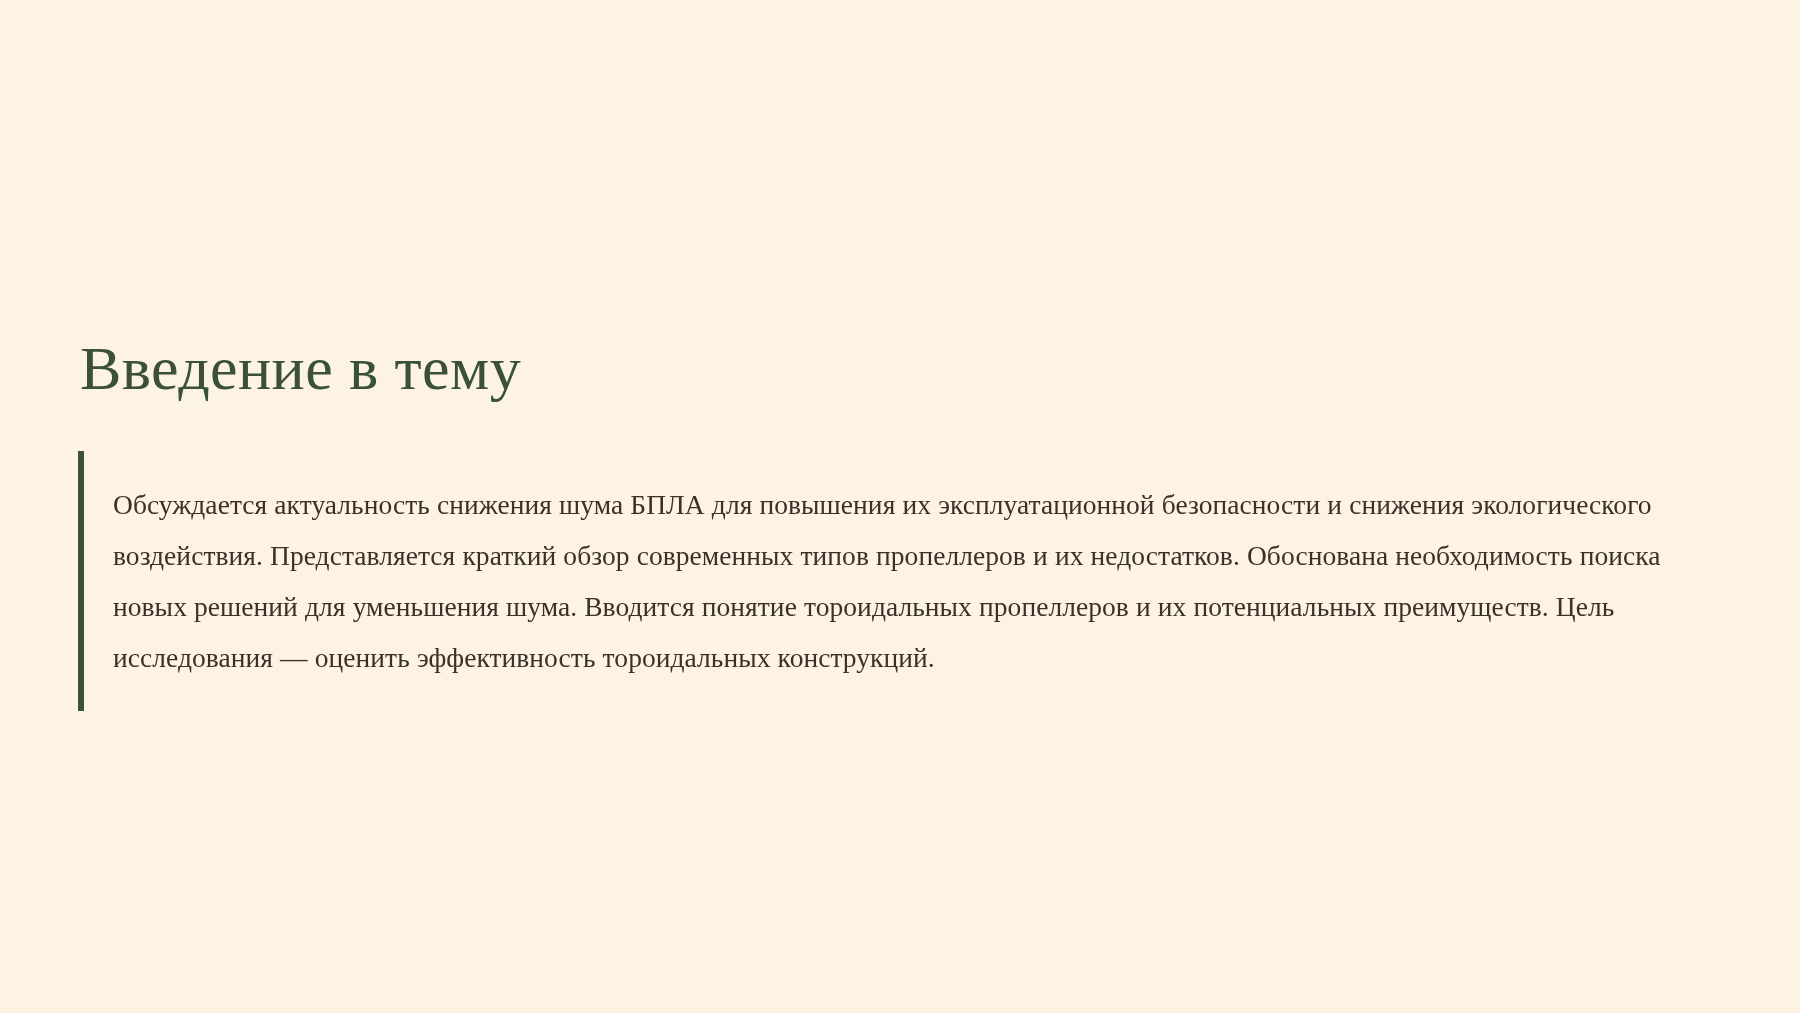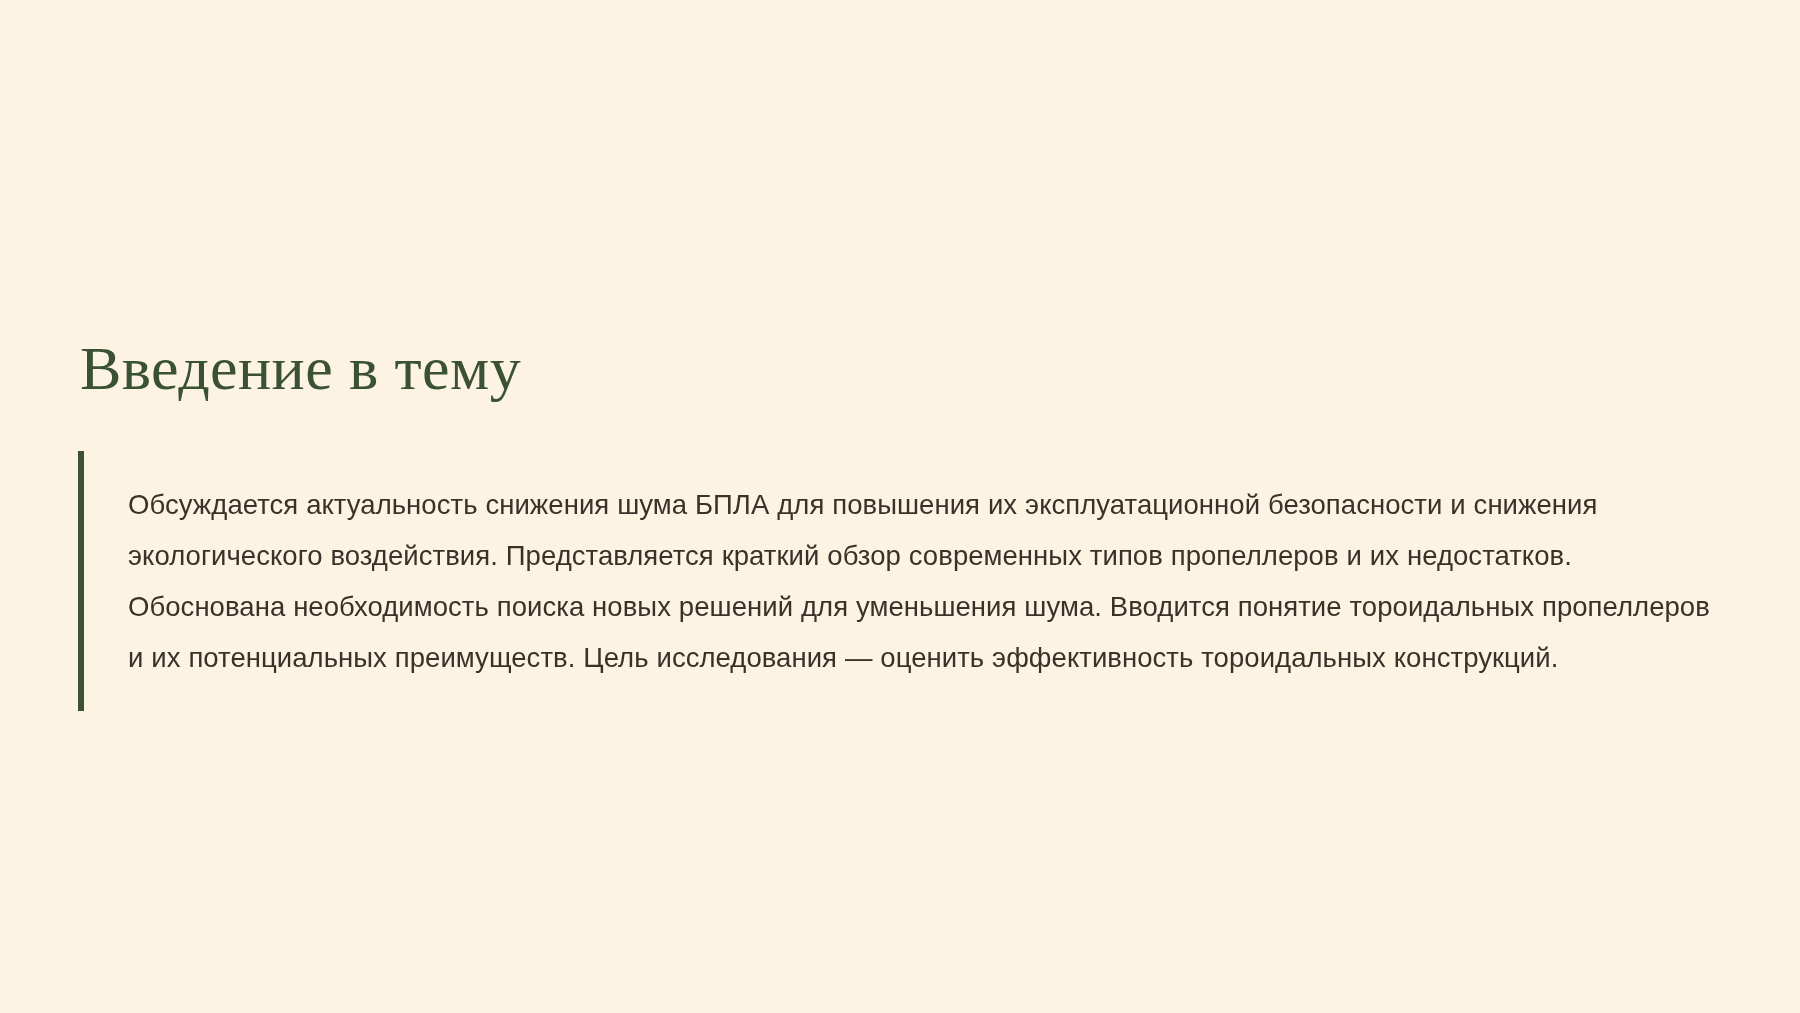--- a/index.html
+++ b/index.html
@@ -55,22 +55,22 @@
 
   .accent-bar {
     flex: 0 0 auto;
     width: 6px;
     background: #3D5232;
     border-radius: 0;
   }
 
   .body-text {
     flex: 1 1 auto;
-    padding-left: 44px;
-    font-family: Liberation Sans, sans-serif;
+    padding-left: 29px;
+    font-family: Liberation Serif, serif;
     font-size: 27.5px;
     line-height: 1.86;
     color: #3B3128;
     text-align: left;
     letter-spacing: 0.05px;
     word-spacing: 0.2px;
   }
 </style>
 </head>
 <body>

